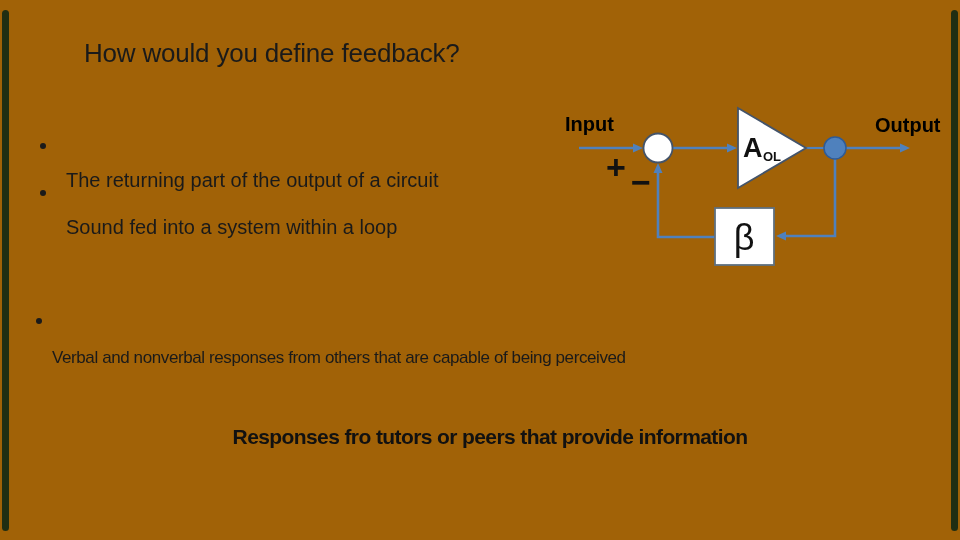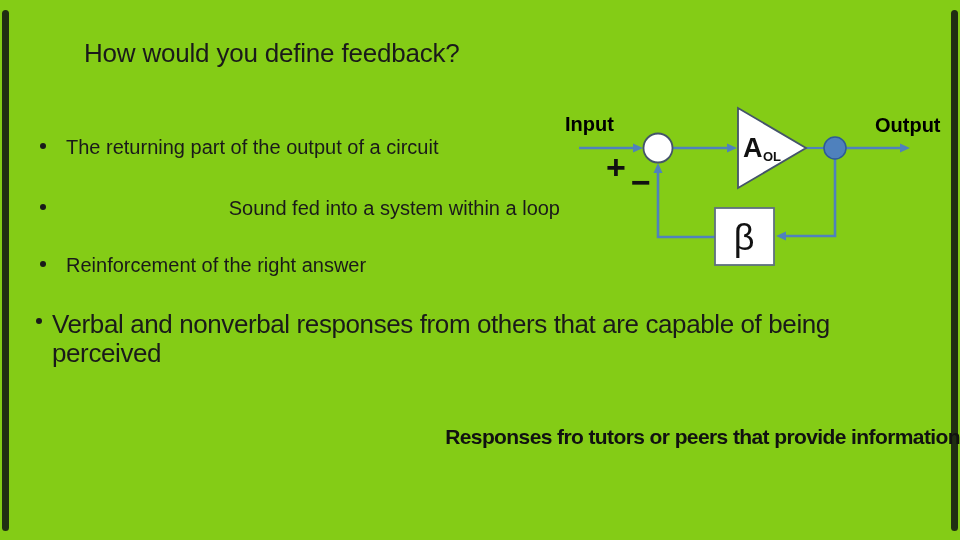--- a/index.html
+++ b/index.html
@@ -1,54 +1,54 @@
 <!DOCTYPE html>
 <html><head>
 <meta charset="utf-8">
 <style>
   html,body { margin:0; padding:0; background:#fff; }
   .slide {
-    position:relative; width:960px; height:540px; background:#84cc16;
+    position:relative; width:960px; height:540px; background:#a16207;
     font-family:"Liberation Sans", sans-serif; overflow:hidden;
   }
   .edge-bar {
     position:absolute; top:10px; width:7px; height:521px;
     background:#202e12; border-radius:4px;
   }
   .edge-bar.left  { left:2px; }
   .edge-bar.right { left:951px; }
 
   .title {
     position:absolute; left:84px; top:38px; margin:0;
     font-size:26px; font-weight:normal; color:#1a1a1a; letter-spacing:-0.2px;
   }
 
   .bullet { position:absolute; color:#1a1a1a; }
   .bullet .dot {
     position:absolute; left:0; top:8px; width:6px; height:6px;
     border-radius:50%; background:#1a1a1a;
   }
-  .bullet .txt { display:block; padding-left:26px; }
+  .bullet .txt { display:block; padding-left:26px;margin-top:33px; }
   .bullet .txt span { display:block; }
   .b-std { font-size:20px; line-height:24px; }
   .b1 { left:40px; top:135px; width:520px; }
-  .b2 { left:40px; top:196px; width:520px;text-align:right; }
+  .b2 { left:40px; top:182px; width:520px; }
   .b3 { left:40px; top:253px; width:520px; }
   .b4 {
     left:36px; top:310px; width:860px;
-    font-size:26px; line-height:29px; letter-spacing:-0.4px;
+    font-size:17px; line-height:29px; letter-spacing:-0.4px;
   }
   .b4 .txt { padding-left:16px; }
 
   .footer {
     position:absolute; left:20px; right:0; top:424px; text-align:center;
     font-weight:bold; font-size:21px; line-height:26px;
     letter-spacing:-0.6px; color:#111111;
   }
-  .footer span { display:block;text-align:right; }
+  .footer span { display:block; }
 
   .diagram { position:absolute; left:540px; top:95px; width:420px; height:185px; }
   .conn  { stroke:#4f81bd; stroke-width:2.6; fill:none; }
   .thin  { stroke-width:2.2; }
   .arrowhead { fill:#4f81bd; stroke:none; }
   .shape { fill:#ffffff; stroke:#44546a; stroke-width:1.8; }
   .fbox  { fill:#ffffff; stroke:#5f7080; stroke-width:1.8; }
   .node  { fill:#4f81bd; stroke:#2e5b97; stroke-width:1.5; }
   .svg-label { font:bold 20px "Liberation Sans", sans-serif; fill:#000000; }
   .sign  { font:bold 34px "Liberation Sans", sans-serif; fill:#111111; }
@@ -73,26 +73,20 @@
       </span>
   </div>
 
   <div class="bullet b-std b2">
     <span class="dot"></span>
     <span class="txt">
         <span>Sound fed into a system within a loop</span>
       </span>
   </div>
 
-  <div class="bullet b-std b3">
-    <span class="dot"></span>
-    <span class="txt">
-        <span>Reinforcement of the right answer</span>
-      </span>
-  </div>
 
   <div class="bullet b4">
     <span class="dot"></span>
     <span class="txt">
       <span>Verbal and nonverbal responses from others that are capable of being perceived</span>
     </span>
   </div>
 
   <div class="footer">
     <span>Responses fro tutors or peers that provide information</span>

